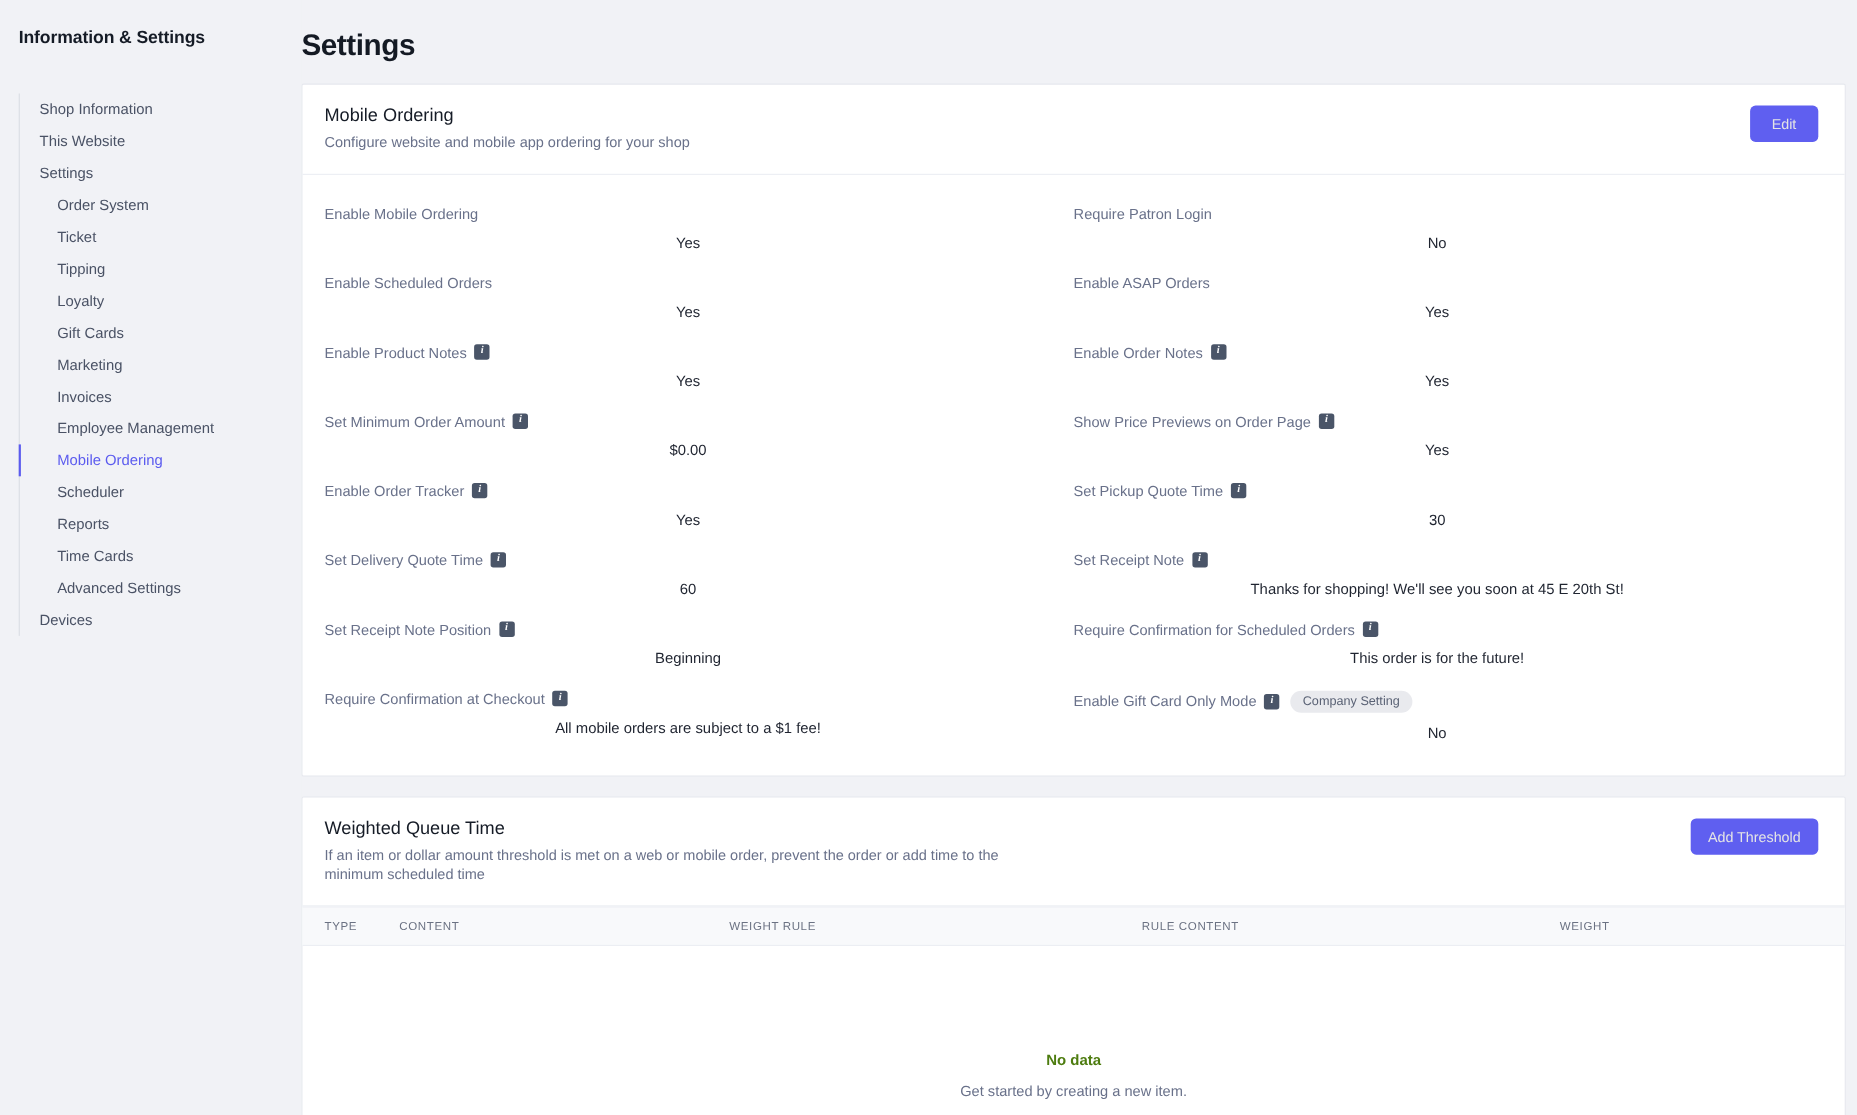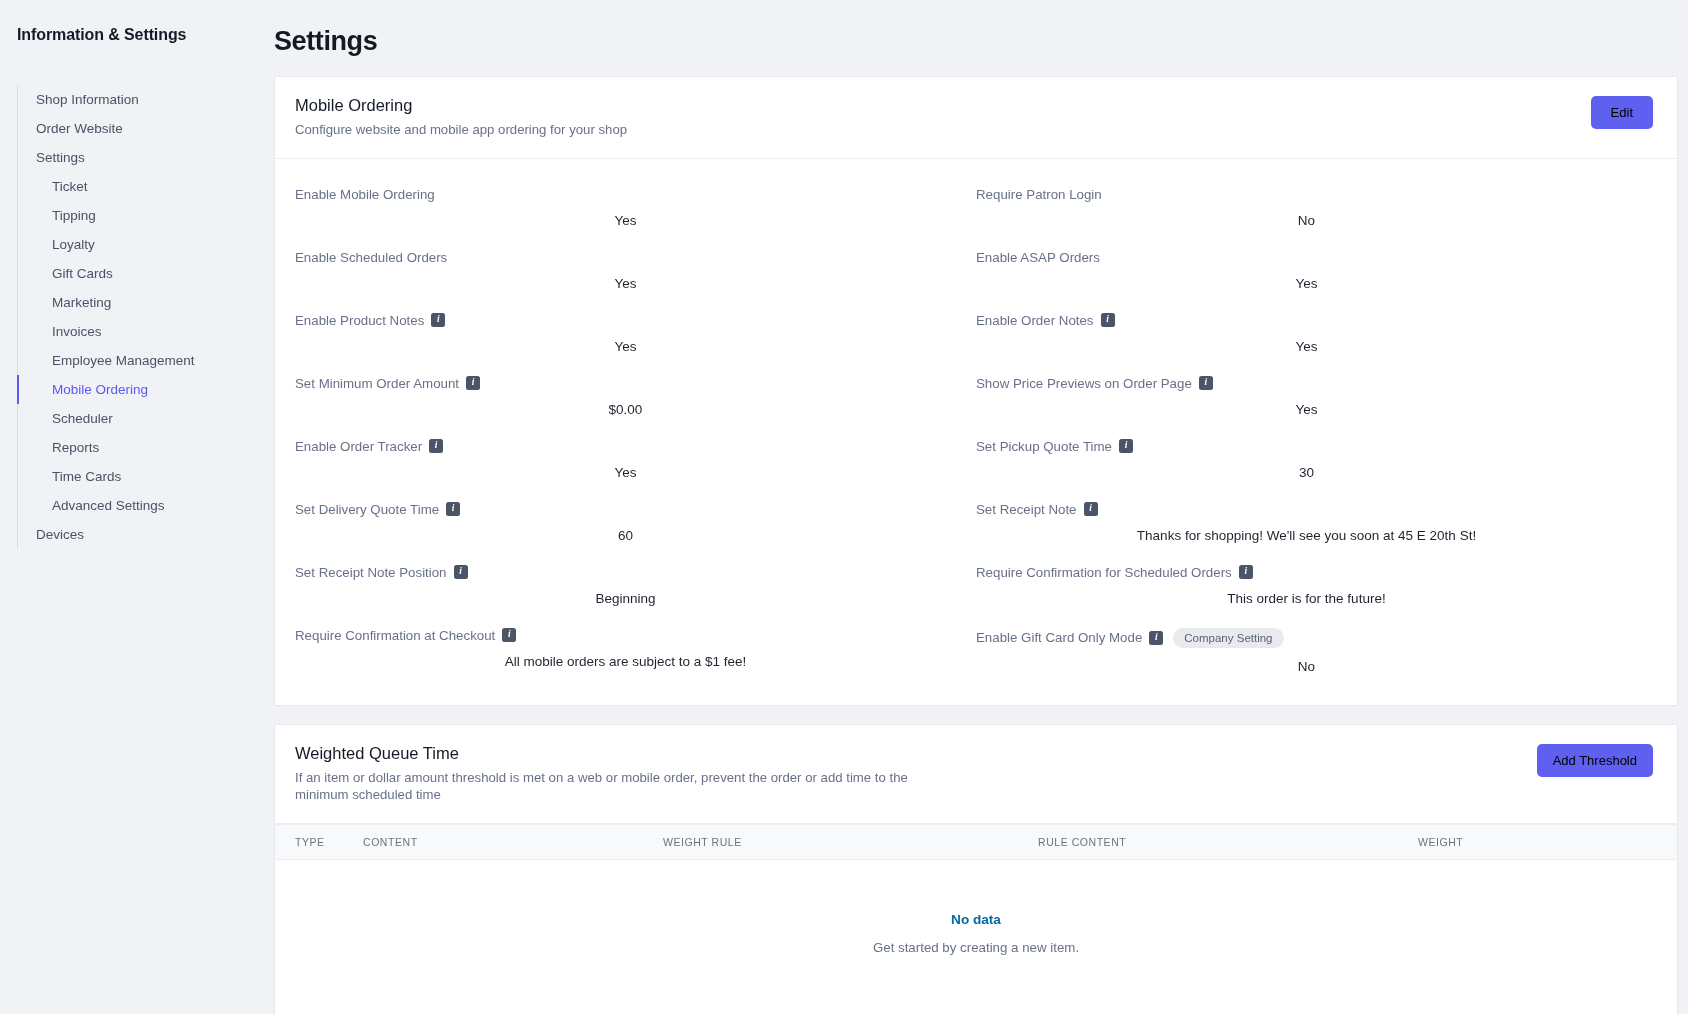--- a/index.html
+++ b/index.html
@@ -46,21 +46,21 @@
   }
   .card-head {
     display: flex; align-items: flex-start; justify-content: space-between;
     padding: 19px 24px 19px 20px;
     border-bottom: 1px solid #eceef3;
   }
   .card-head-text { max-width: 640px; }
   .card-title { font-size: 16.5px; color: #151b26; margin-bottom: 6px; }
   .card-sub { font-size: 13.2px; color: #69718a; line-height: 1.33; }
   .btn {
-    background: #5f5ff0; color: #000000; border: none;
+    background: #5f5ff0; color: #e5e5e5; border: none;
     border-radius: 5px; font-size: 13px;
     padding: 9px 16px; cursor: pointer;
     font-family: "Liberation Sans", sans-serif;
     white-space: nowrap;
   }
   .btn-edit { padding: 9px 20px; }
 
   
   .fields {
     display: grid; grid-template-columns: 1fr 1fr;
@@ -97,34 +97,35 @@
     padding: 11px 20px;
   }
   .th {
     font-size: 10.5px; letter-spacing: 0.55px;
     color: #6b7283; text-transform: uppercase;
   }
   .th.right { padding-right: 44px; }
   .empty {
     padding: 52px 0 62px 0; text-align: center;
   }
-  .empty-title { font-size: 13.6px; font-weight: bold; color: #0369a1; margin-bottom: 13px; }
+  .empty-title { font-size: 13.6px; font-weight: bold; color: #4d7c0f; margin-bottom: 13px; margin-top: 44px; }
   .empty-sub { font-size: 13.3px; color: #69718a; }
 </style>
 </head>
 <body>
 
 <div class="page">
 
   <aside class="sidebar">
     <div class="sidebar-title">Information &amp; Settings</div>
     <nav class="nav-wrap" id="nav">
         <div class="nav-item">Shop Information</div>
-        <div class="nav-item">Order Website</div>
+        <div class="nav-item">This Website</div>
         <div class="nav-item">Settings</div>
+        <div class="nav-item sub">Order System</div>
         <div class="nav-item sub">Ticket</div>
         <div class="nav-item sub">Tipping</div>
         <div class="nav-item sub">Loyalty</div>
         <div class="nav-item sub">Gift Cards</div>
         <div class="nav-item sub">Marketing</div>
         <div class="nav-item sub">Invoices</div>
         <div class="nav-item sub">Employee Management</div>
         <div class="nav-item sub active">Mobile Ordering</div>
         <div class="nav-item sub">Scheduler</div>
         <div class="nav-item sub">Reports</div>

